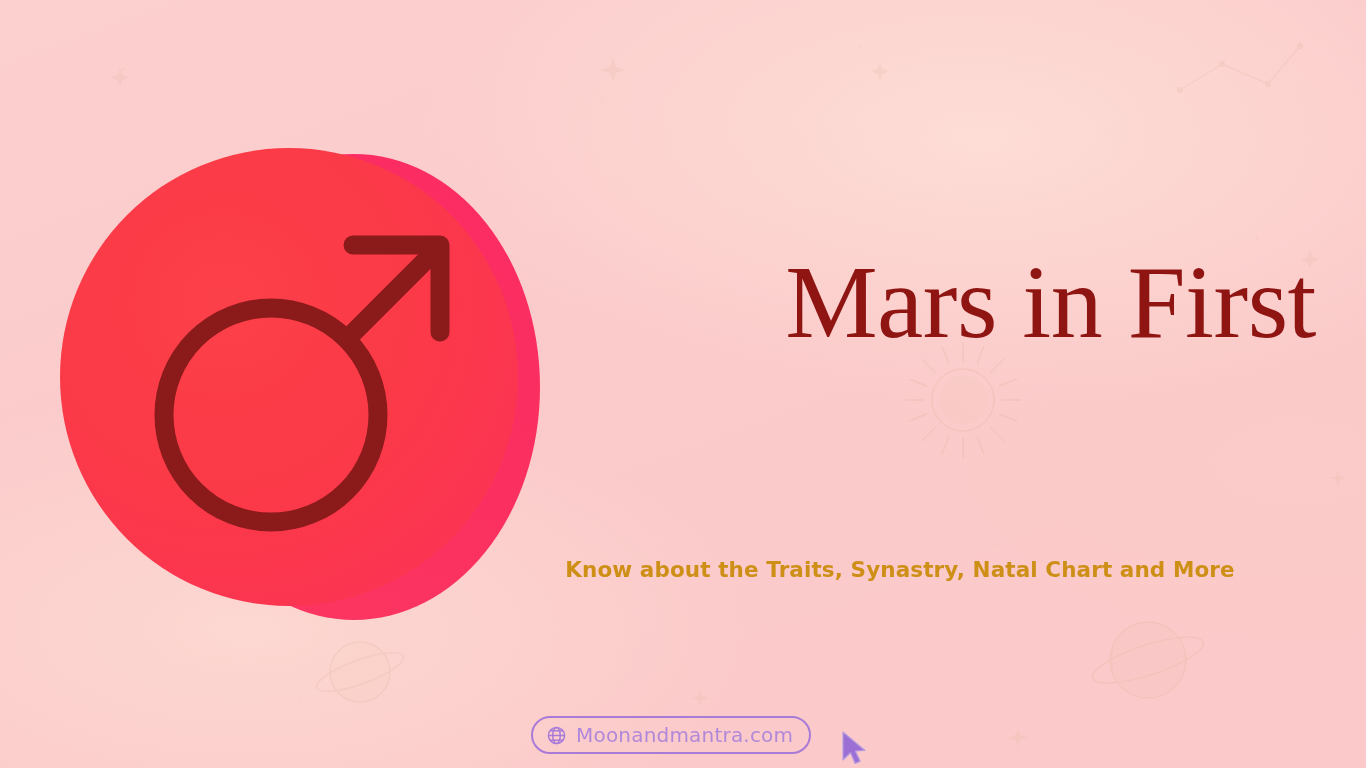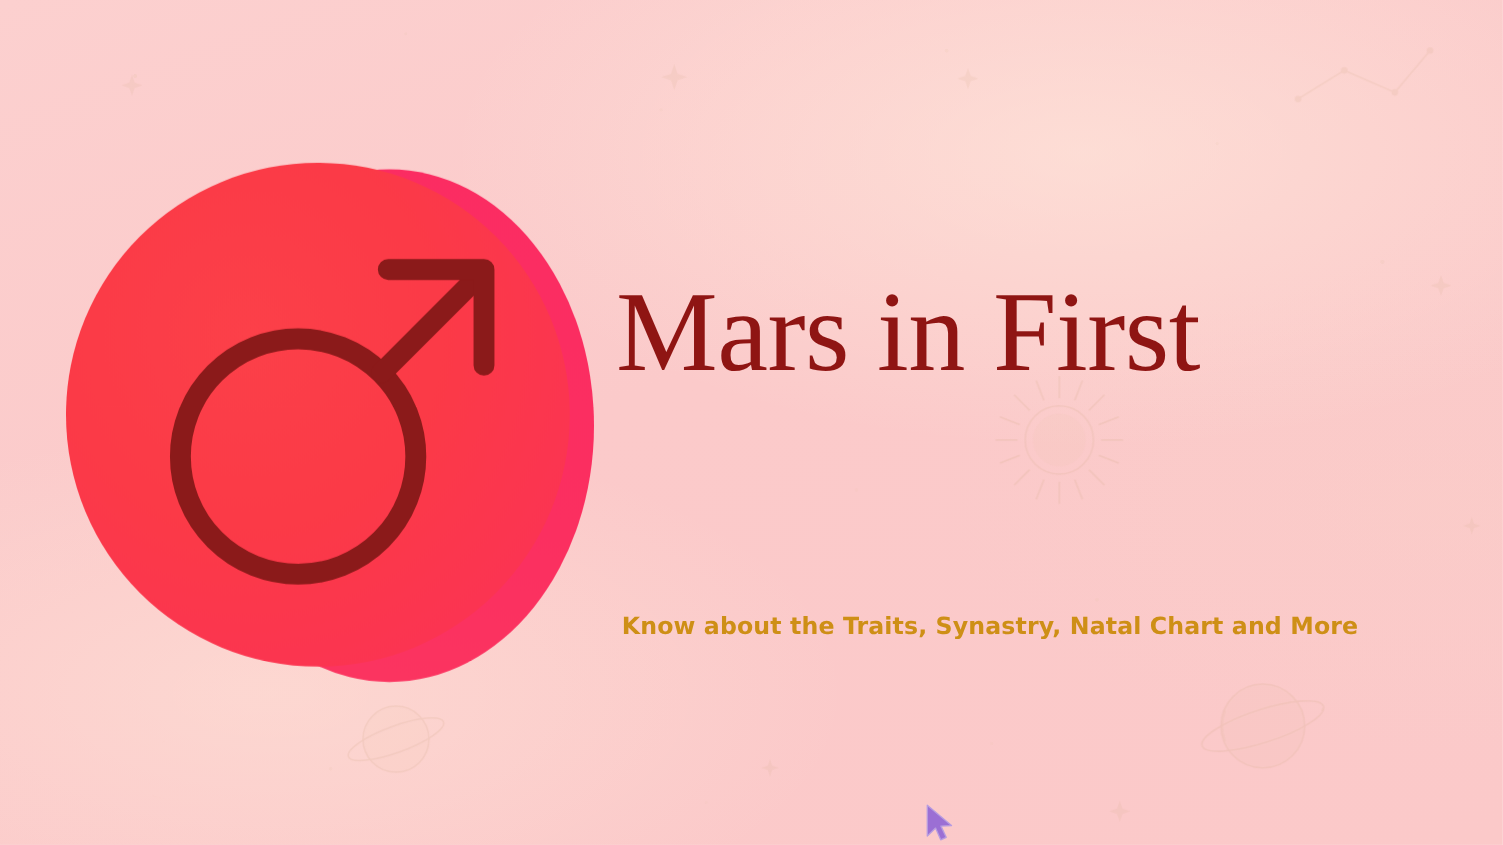--- a/index.html
+++ b/index.html
@@ -90,21 +90,21 @@
     width: 330px;
     height: 330px;
   }
 
   
   .headline {
     position: absolute;
     left: 560px;
     top: 228px;
     width: 756px;
-    text-align: left;
+    text-align: right;
   }
   .headline-line {
     font-family: "Liberation Serif", "DejaVu Serif", serif;
     color: #8f1513;
     font-size: 104px;
     line-height: 148px;
     letter-spacing: -0.5px;
     white-space: nowrap;
   }
 
@@ -242,18 +242,30 @@
       </g>
     </svg>
   </div>
 
   <div class="headline">
     <div class="headline-line">Mars in First</div>
   </div>
 
   <div class="subtitle">Know about the Traits, Synastry, Natal Chart and More</div>
 
+  <div class="site-badge">
+    <svg class="globe-icon" viewBox="0 0 24 24" xmlns="http://www.w3.org/2000/svg">
+      <g fill="none" stroke="#a97bd8" stroke-width="1.7">
+        <circle cx="12" cy="12" r="9.2"></circle>
+        <ellipse cx="12" cy="12" rx="4.3" ry="9.2"></ellipse>
+        <path d="M2.8,12 H21.2"></path>
+        <path d="M4.4,6.6 H19.6"></path>
+        <path d="M4.4,17.4 H19.6"></path>
+      </g>
+    </svg>
+    <span class="site-badge-label">Moonandmantra.com</span>
+  </div>
 
   <svg class="cursor-arrow" viewBox="0 0 28 38" xmlns="http://www.w3.org/2000/svg">
     <path d="M3,2 L3,30 L10.5,22.8 L15.2,33.5 L20.2,31.2 L15.4,21 L25,20.5 Z" fill="#9b6fd4" stroke="#b79ce0" stroke-width="1.2" stroke-linejoin="round"></path>
   </svg>
 
 </div>
 
 </body></html>

